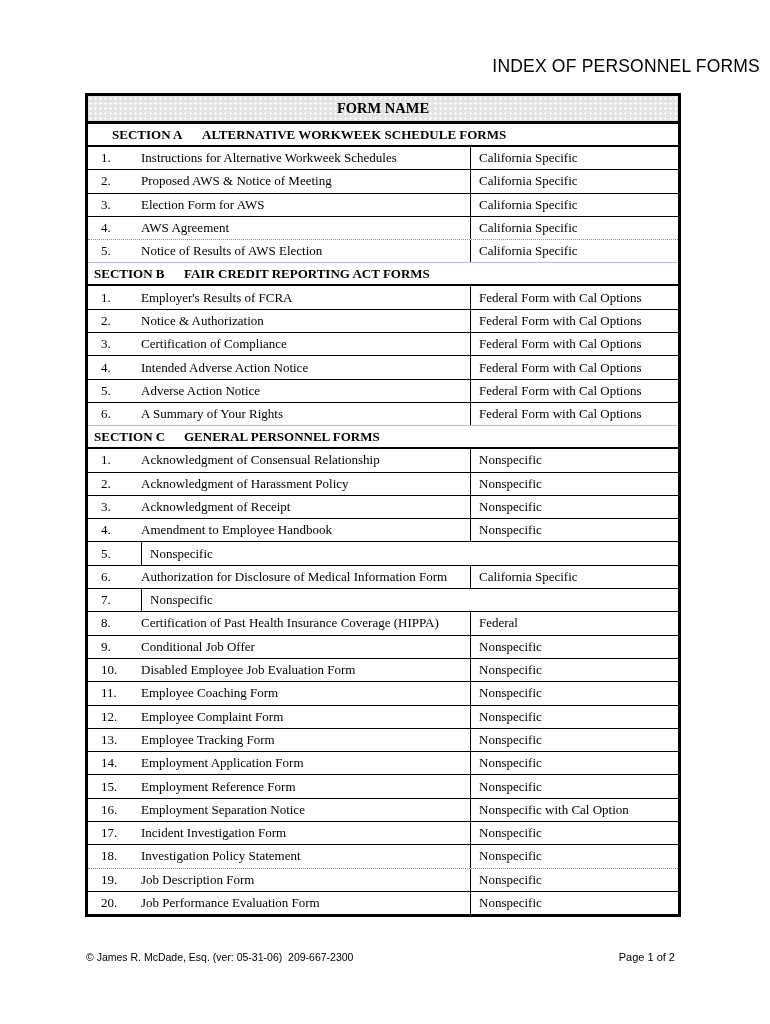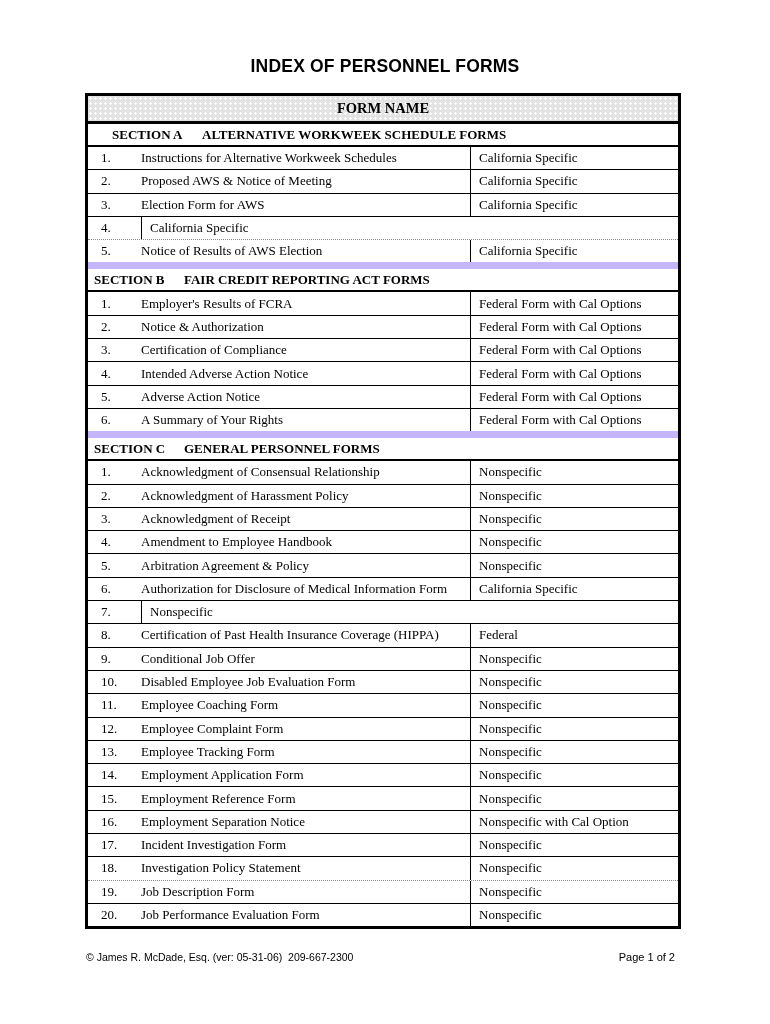--- a/index.html
+++ b/index.html
@@ -5,24 +5,24 @@
   html, body { margin: 0; padding: 0; background: #ffffff; }
   body {
     width: 770px; height: 1024px;
     font-family: "Liberation Sans", sans-serif;
     color: #000;
     position: relative;
     overflow: hidden;
   }
   .doc-title {
     position: absolute;
-    top: 56px; left: 0; right: 0;
-    text-align: center;
+    top: 56px; left: 0; right: 10px;
+    text-align: right;
     font-size: 17.5px;
-    font-weight: bold;
+    font-weight: normal;
     letter-spacing: 0.2px;
     margin: 0;
   }
   .forms-table {
     position: absolute;
     left: 85px; top: 93px;
     width: 590px;
     border: 3px solid #000;
     background: #fff;
     font-family: Liberation Serif, serif;
@@ -39,21 +39,21 @@
     background-image: radial-gradient(circle, #ffffff 1px, rgba(255,255,255,0) 1.1px);
     background-size: 5px 5px;
   }
   .section-header {
     display: flex;
     align-items: center;
     height: 21px;
     padding-left: 6px;
     font-weight: bold;
     font-size: 13px;
-    border-top: 7px solid #c4b5fd;
+    border-top: 1px solid #c4b5fd;
     border-bottom: 2px solid #000;
     background: #fff;
   }
   .section:first-child .section-header { border-top: none; padding-left: 24px; }
   .section-label { display: inline-block; width: 90px; flex: 0 0 90px; }
   .section-title { flex: 1; }
   .row {
     display: flex;
     align-items: stretch;
     height: 22.3px;
@@ -121,20 +121,21 @@
           <span class="cell-name">Proposed AWS &amp; Notice of Meeting</span>
           <span class="cell-type">California Specific</span>
         </div>
         <div class="row">
           <span class="cell-num">3.</span>
           <span class="cell-name">Election Form for AWS</span>
           <span class="cell-type">California Specific</span>
         </div>
         <div class="row dotted">
           <span class="cell-num">4.</span>
+          <span class="cell-name">AWS Agreement</span>
           <span class="cell-type">California Specific</span>
         </div>
         <div class="row">
           <span class="cell-num">5.</span>
           <span class="cell-name">Notice of Results of AWS Election</span>
           <span class="cell-type">California Specific</span>
         </div>
       </div>
       <div class="section">
         <div class="section-header">
@@ -192,21 +193,20 @@
           <span class="cell-name">Acknowledgment of Receipt</span>
           <span class="cell-type">Nonspecific</span>
         </div>
         <div class="row">
           <span class="cell-num">4.</span>
           <span class="cell-name">Amendment to Employee Handbook</span>
           <span class="cell-type">Nonspecific</span>
         </div>
         <div class="row">
           <span class="cell-num">5.</span>
-          <span class="cell-name">Arbitration Agreement &amp; Policy</span>
           <span class="cell-type">Nonspecific</span>
         </div>
         <div class="row">
           <span class="cell-num">6.</span>
           <span class="cell-name">Authorization for Disclosure of Medical Information Form</span>
           <span class="cell-type">California Specific</span>
         </div>
         <div class="row">
           <span class="cell-num">7.</span>
           <span class="cell-type">Nonspecific</span>

